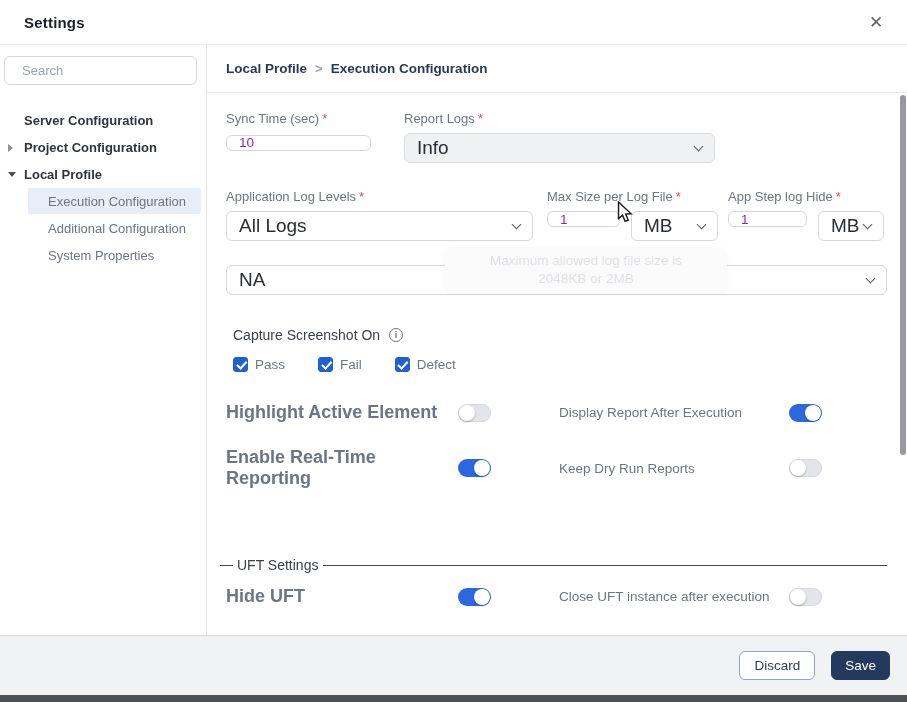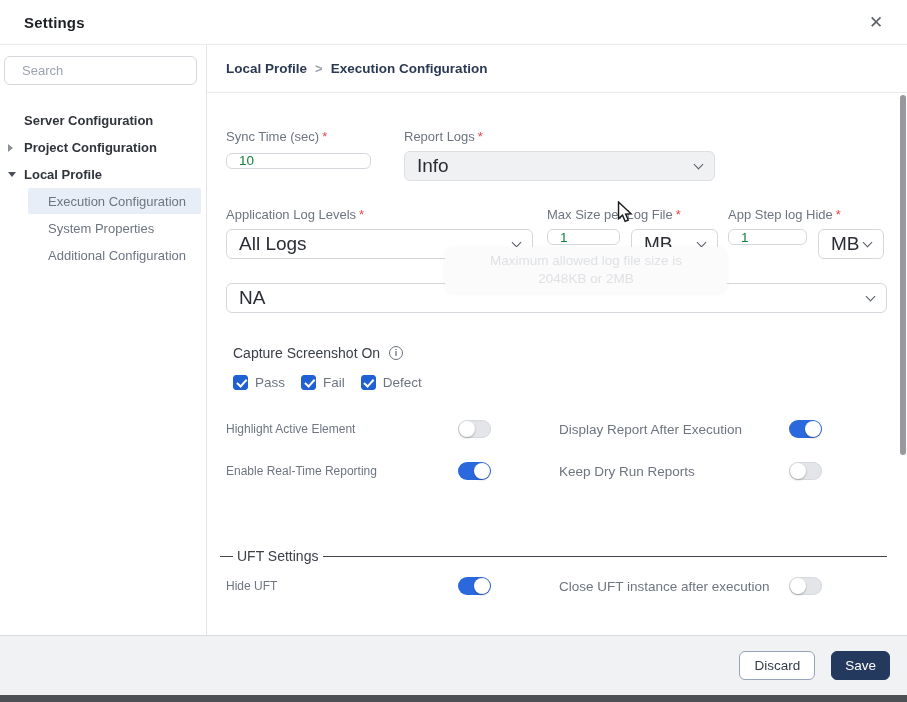--- a/index.html
+++ b/index.html
@@ -39,60 +39,60 @@
   .breadcrumb-row { height:48px; display:flex; align-items:center; padding-left:19px;
                     border-bottom:1px solid #e8eaed; gap:8px; }
   .crumb { font-size:13.5px; font-weight:700; color:#2b3a52; cursor:pointer; }
   .crumb.current { cursor:default; }
   .crumb-sep { font-size:13px; font-weight:600; color:#9aa0a8; }
 
   .form { padding:18px 20px 0 19px; }
   .f-label { font-size:13px; color:#6e7580; margin-bottom:7px; white-space:nowrap; }
   .req { color:#e5484d; margin-left:3px; }
   .t-input { height:16px; border:1px solid #d4d7db; border-radius:6px; font-size:13.5px;
-             color:#15803d; padding:0 12px; background:#fff; width:100%;
+             color:#a21caf; padding:0 12px; background:#fff; width:100%;
              font-family:"Liberation Sans", sans-serif; outline:none; }
   .select { height:30px; border:1px solid #d4d7db; border-radius:6px; display:flex;
             align-items:center; justify-content:space-between; padding:0 12px;
             font-size:19px; color:#2a2d33; background:#fff; cursor:pointer; }
   .select.gray { background:#f0f1f3; border-color:#dcdee1; }
   .chev { width:7px; height:7px; border-right:1.6px solid #555b63; border-bottom:1.6px solid #555b63;
           transform:rotate(45deg); margin-top:-4px; flex-shrink:0; }
 
   .row { display:flex; }
-  .row1 { margin-top:18px; }
+  .row1 { margin-top:0; }
   .col-sync { width:145px; }
   .col-rlogs { width:311px; margin-left:33px; }
   .row2 { margin-top:26px; }
   .col-all { width:307px; }
   .grp { display:flex; }
   .grp-maxsize { margin-left:14px; }
   .grp-appstep { margin-left:10px; }
   .w-73 { width:73px; } .w-87 { width:87px; margin-left:11px; }
   .w-79 { width:79px; } .w-66 { width:66px; margin-left:11px; }
   .row3 { margin-top:24px; }
   .col-ci { width:661px; }
 
   .capture { margin:32px 0 0 7px; }
   .capture-title { display:flex; align-items:center; gap:9px; font-size:14px; color:#3a4048; }
   .info-icon { width:14px; height:14px; border:1.2px solid #6b7280; border-radius:50%;
                display:flex; align-items:center; justify-content:center; color:#6b7280;
                font-size:9px; font-weight:700; cursor:pointer; }
   .info-icon::after { content:"i"; }
-  .cb-row { display:flex; align-items:center; margin-top:14px; gap:16px; }
+  .cb-row { display:flex; align-items:center; margin-top:14px; gap:33px; }
   .cb-group { display:flex; align-items:center; cursor:pointer; }
   .cb { width:15px; height:15px; border-radius:3px; border:1px solid #b6bcc4; background:#fff; position:relative; }
   .cb.checked { background:#2160d3; border-color:#2160d3; }
   .cb.checked::after { content:""; position:absolute; left:4.6px; top:1.4px; width:3.6px; height:7.6px;
                        border:solid #fff; border-width:0 2px 2px 0; transform:rotate(42deg); }
   .cb-label { font-size:13.5px; color:#6e7580; margin-left:7px; }
 
   .toggle-row { display:flex; align-items:center; }
   .trA { margin-top:30px; } .trB { margin-top:24px; }
-  .tcol1 { width:232px; font-size:12px; color:#6e7580; }
+  .tcol1 { width:232px; font-size:18px; color:#6e7580;font-weight:bold; }
   .tcol2 { width:230px; margin-left:68px; font-size:13.5px; color:#6e7580; }
   .switch { width:33px; height:18px; border-radius:9px; background:#e3e5e8;
             box-shadow:inset 0 0 0 1px #d7dadd; position:relative; cursor:pointer; flex-shrink:0; }
   .switch::after { content:""; position:absolute; top:1px; left:1px; width:16px; height:16px;
                    border-radius:50%; background:#fff; box-shadow:0 1px 2px rgba(0,0,0,.28); }
   .switch.on { background:#2c68dd; box-shadow:none; }
   .switch.on::after { left:auto; right:1px; }
 
   .hr-legend { display:flex; align-items:center; margin:68px 0 0 -6px; font-size:14px; color:#3c4148; }
   .hr-line { border-top:1.6px solid #43474d; height:0; }
@@ -149,24 +149,24 @@
           <span>Project Configuration</span>
         </div>
         <div class="nav-item">
           <span class="tri down"></span>
           <span>Local Profile</span>
         </div>
         <div class="sub-item selected">
           <span>Execution Configuration</span>
         </div>
         <div class="sub-item">
+          <span>Additional Configuration</span>
+        </div>
+        <div class="sub-item">
           <span>System Properties</span>
-        </div>
-        <div class="sub-item">
-          <span>Additional Configuration</span>
         </div>
       </div>
     </div>
 
     <div class="content">
       <div class="breadcrumb-row">
         <span class="crumb">Local Profile</span>
         <span class="crumb-sep">&gt;</span>
         <span class="crumb current">Execution Configuration</span>
       </div>

